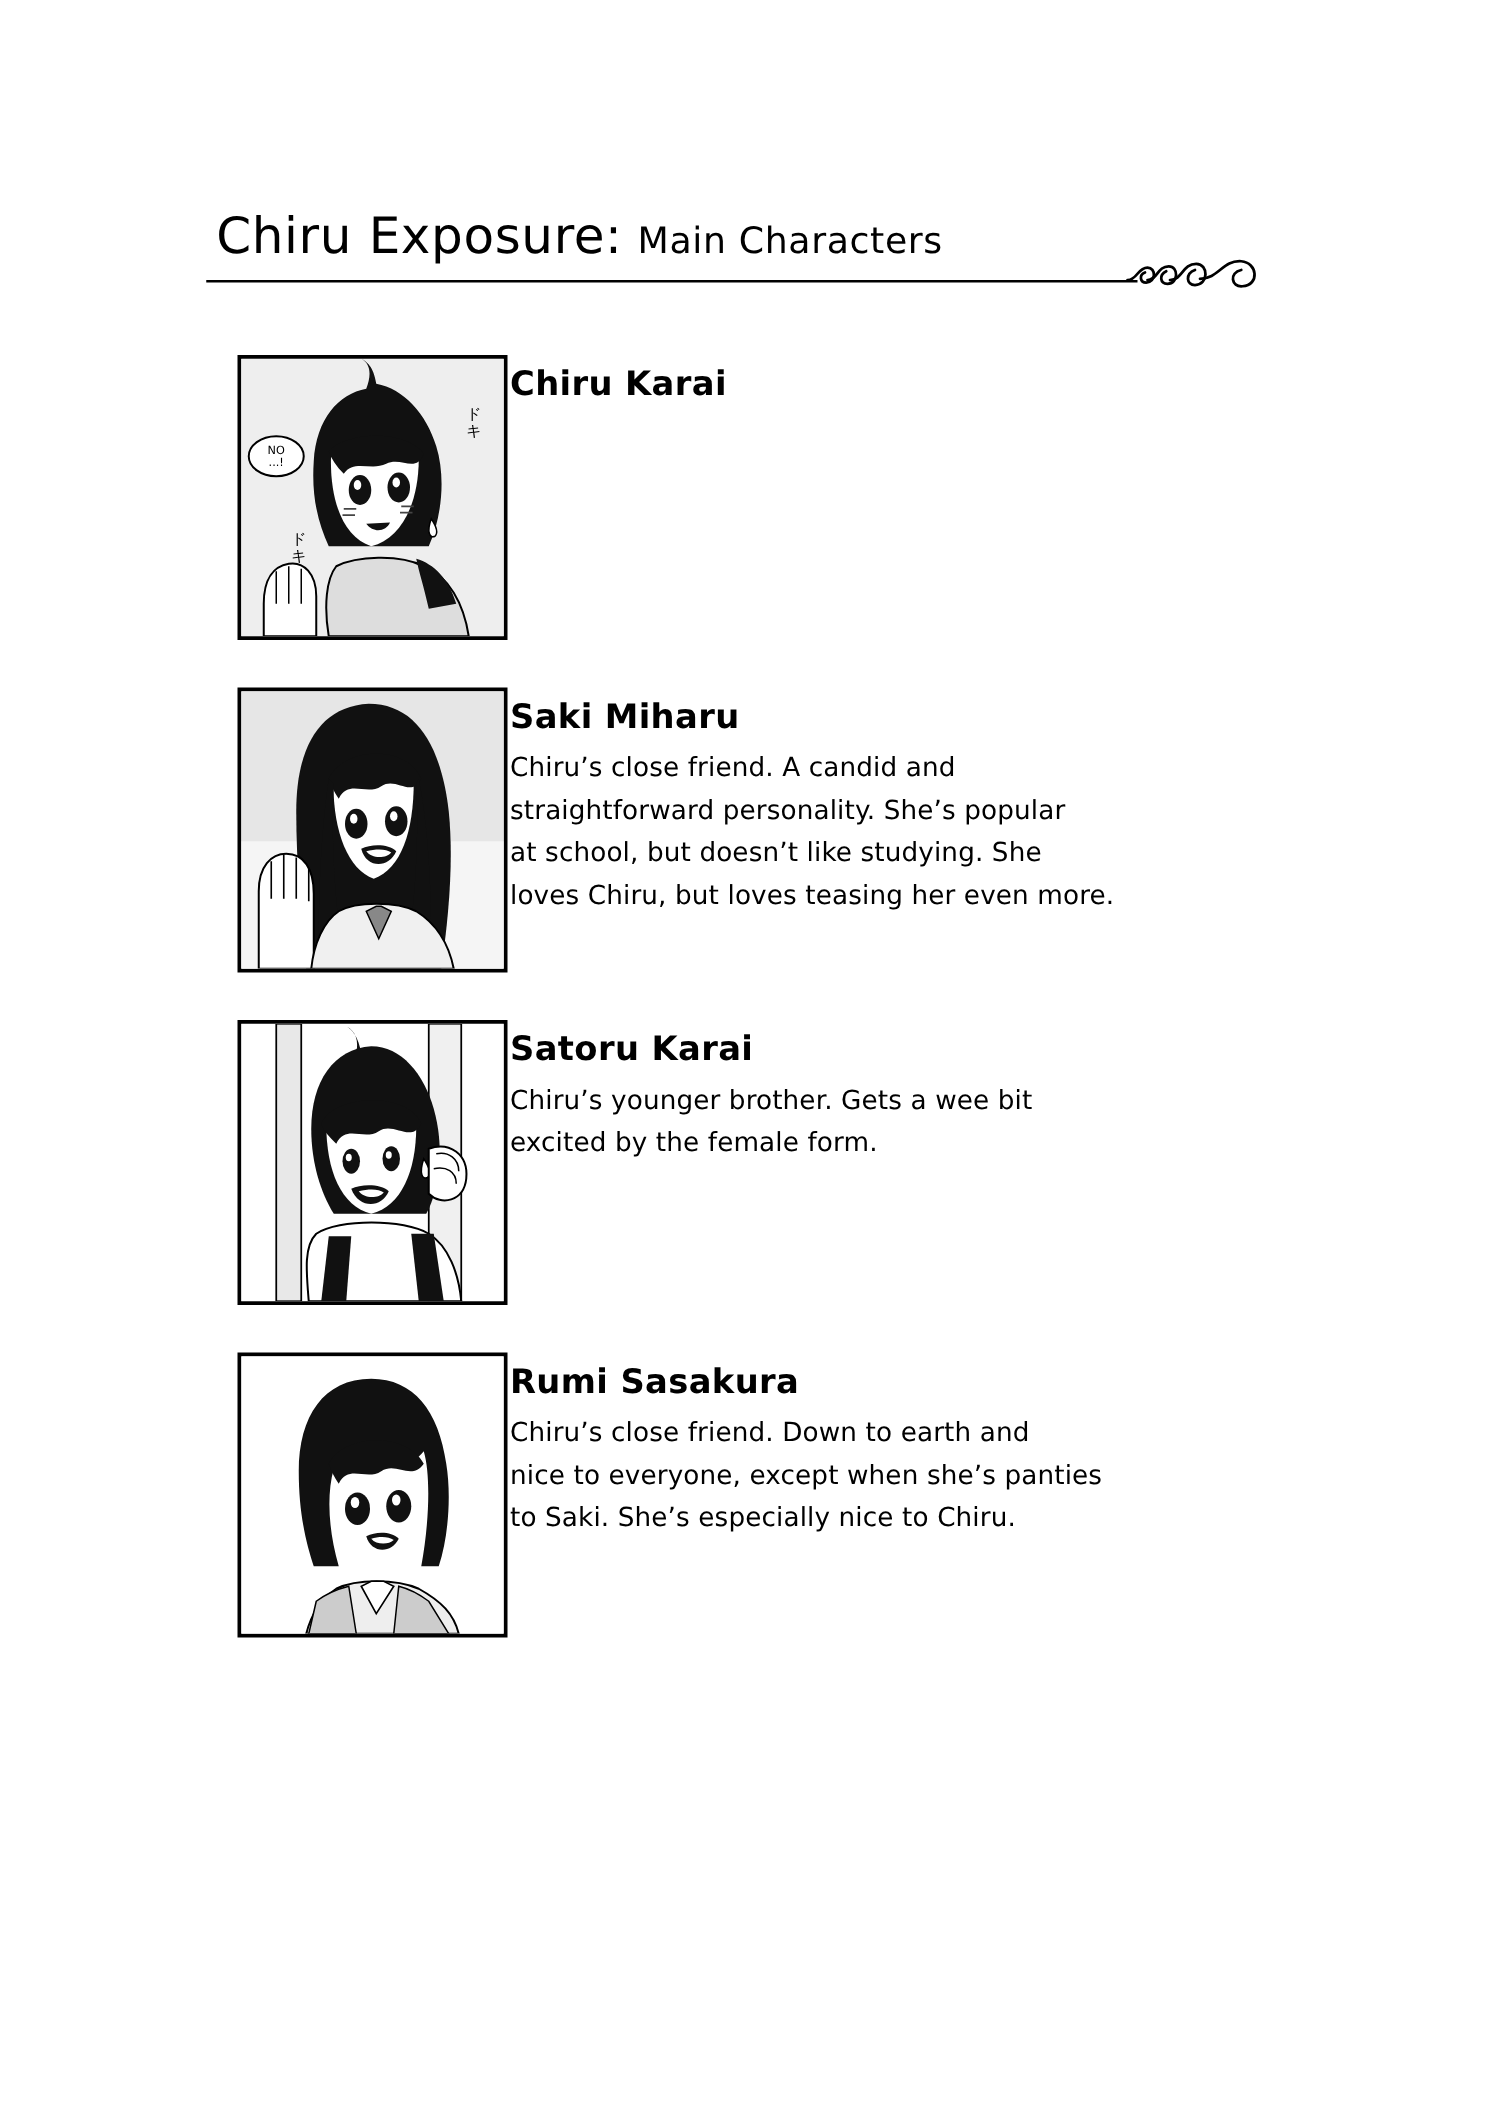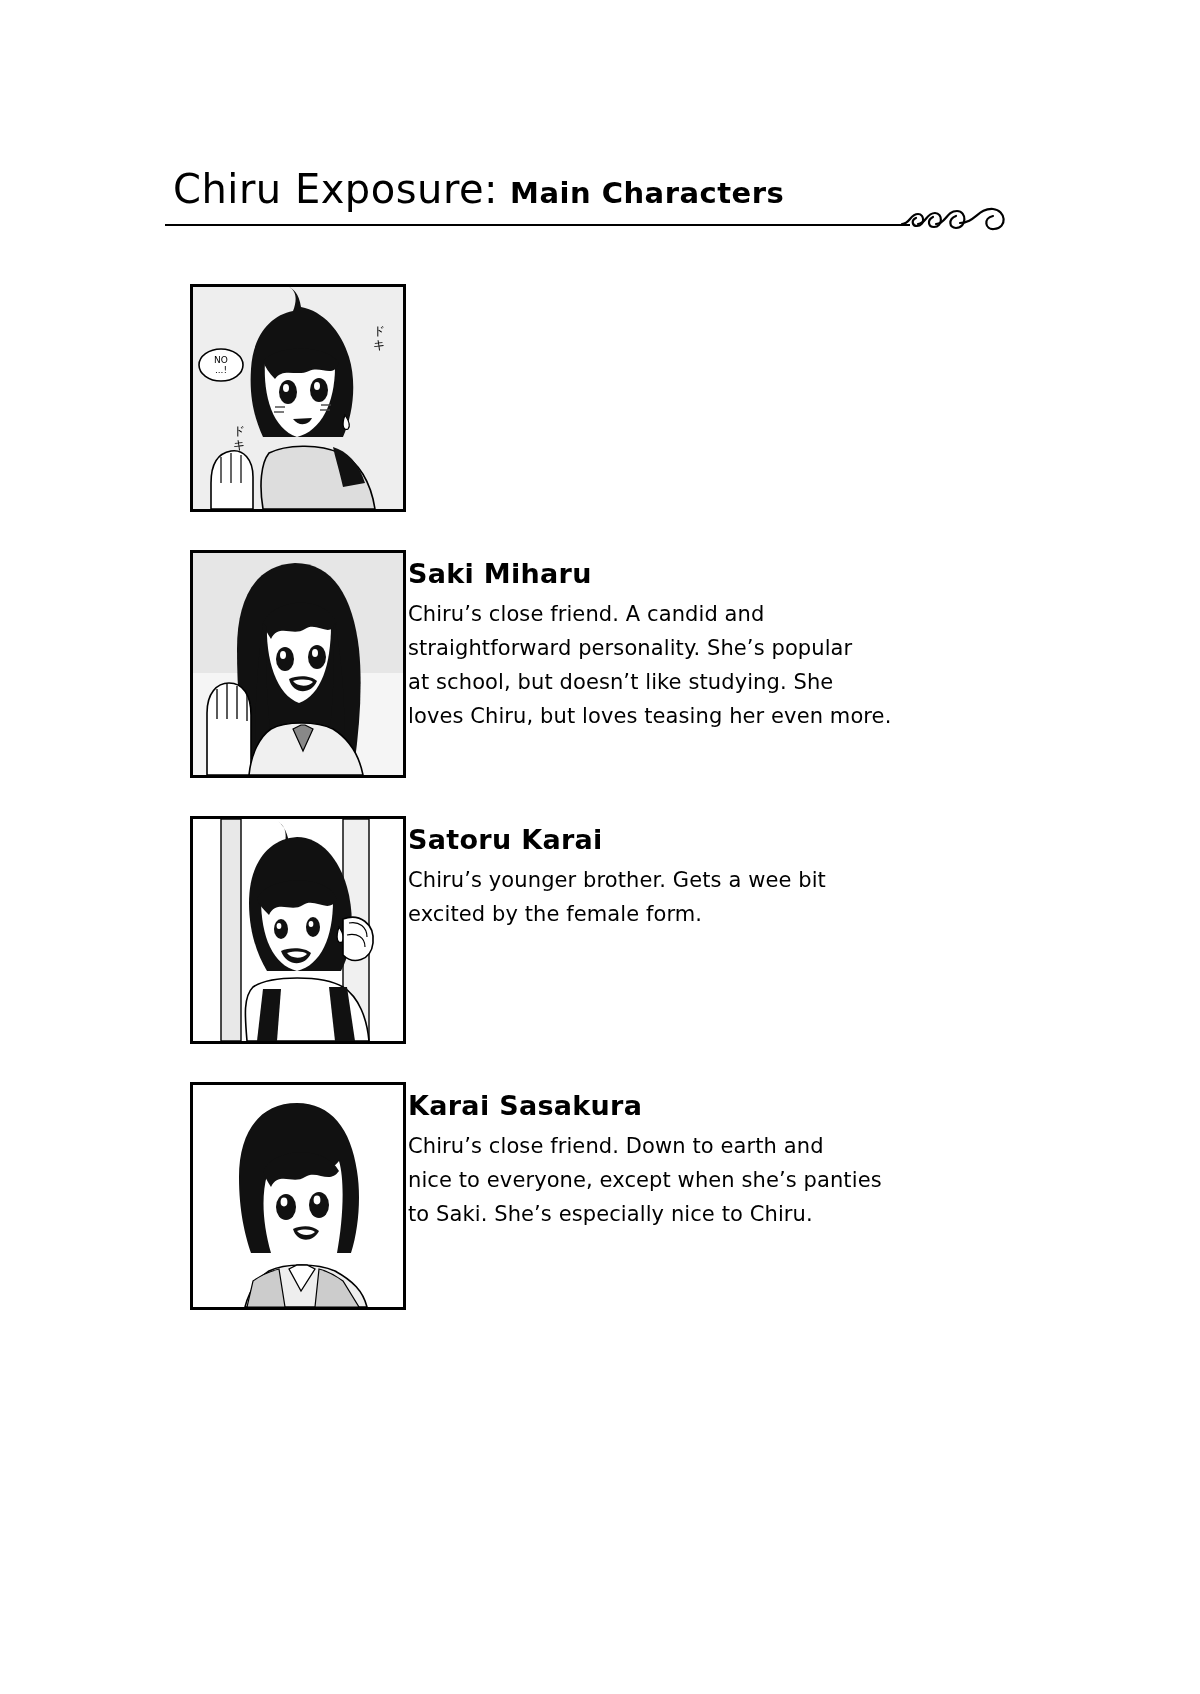--- a/index.html
+++ b/index.html
@@ -36,21 +36,21 @@
     padding-left: 8px;
   }
   .title-main {
     font-size: 40px;
     font-weight: 400;
     letter-spacing: 0.5px;
     font-family: "DejaVu Sans", sans-serif;
   }
   .title-sub {
     font-size: 29px;
-    font-weight: 700;
+    font-weight: 400;
     letter-spacing: 0.5px;
     font-family: "DejaVu Sans", sans-serif;
   }
   .rule-row {
     position: relative;
     margin-top: 8px;
     height: 40px;
   }
   .rule {
     position: absolute;
@@ -185,20 +185,21 @@
           <path d="M76,166 C92,158 126,156 146,166 C166,174 178,196 182,222 L70,222 C66,198 68,176 76,166 Z" fill="#ddd" stroke="#000" stroke-width="1.6"></path>
           <path d="M140,160 C154,164 166,176 172,196 L150,200 C146,182 142,170 140,160 Z" fill="#111"></path>
 
           <text x="180" y="48" font-size="12" font-family="DejaVu Sans, sans-serif">ド</text>
           <text x="180" y="62" font-size="12" font-family="DejaVu Sans, sans-serif">キ</text>
           <text x="40" y="148" font-size="12" font-family="DejaVu Sans, sans-serif">ド</text>
           <text x="40" y="162" font-size="12" font-family="DejaVu Sans, sans-serif">キ</text>
         </svg>
       </div>
       <div class="char-text">
+        <div class="char-name">Chiru Karai</div>
       </div>
     </div>
 
     <div class="char-row">
       <div class="portrait">
         <svg viewBox="0 0 210 222" width="210" height="222">
           <rect x="0" y="0" width="210" height="222" fill="#e6e6e6"></rect>
           <rect x="0" y="120" width="210" height="102" fill="#f5f5f5"></rect>
 
           <path d="M102,10 C62,12 44,46 44,96 C44,140 48,182 52,222 L160,222 C166,180 170,136 166,96 C160,44 140,10 102,10 Z" fill="#111"></path>
@@ -302,21 +303,21 @@
           <path d="M100,144 C108,140 120,140 126,146 C120,158 104,158 100,144 Z" fill="#111"></path>
           <path d="M104,146 C110,144 118,144 122,147 C118,151 108,151 104,146 Z" fill="#fff"></path>
 
           <path d="M76,186 C92,178 124,178 142,186 C160,196 170,206 174,222 L52,222 C56,206 64,194 76,186 Z" fill="#eeeeee" stroke="#000" stroke-width="1.6"></path>
           <path d="M96,184 L108,206 L122,184 L114,180 L104,180 Z" fill="#ffffff" stroke="#000" stroke-width="1.3"></path>
           <path d="M60,196 C68,190 78,186 86,184 L92,222 L54,222 Z" fill="#cccccc" stroke="#000" stroke-width="1.2"></path>
           <path d="M150,196 C142,190 134,186 126,184 L122,222 L166,222 Z" fill="#cccccc" stroke="#000" stroke-width="1.2"></path>
         </svg>
       </div>
       <div class="char-text">
-        <div class="char-name">Karai Sasakura</div>
+        <div class="char-name">Rumi Sasakura</div>
         <div class="char-desc">Chiru’s close friend.  Down to earth and
 nice to everyone, except when she’s panties
 to Saki.  She’s especially nice to Chiru.</div>
       </div>
     </div>
 
   </div>
 </div>
 
 </body></html>

